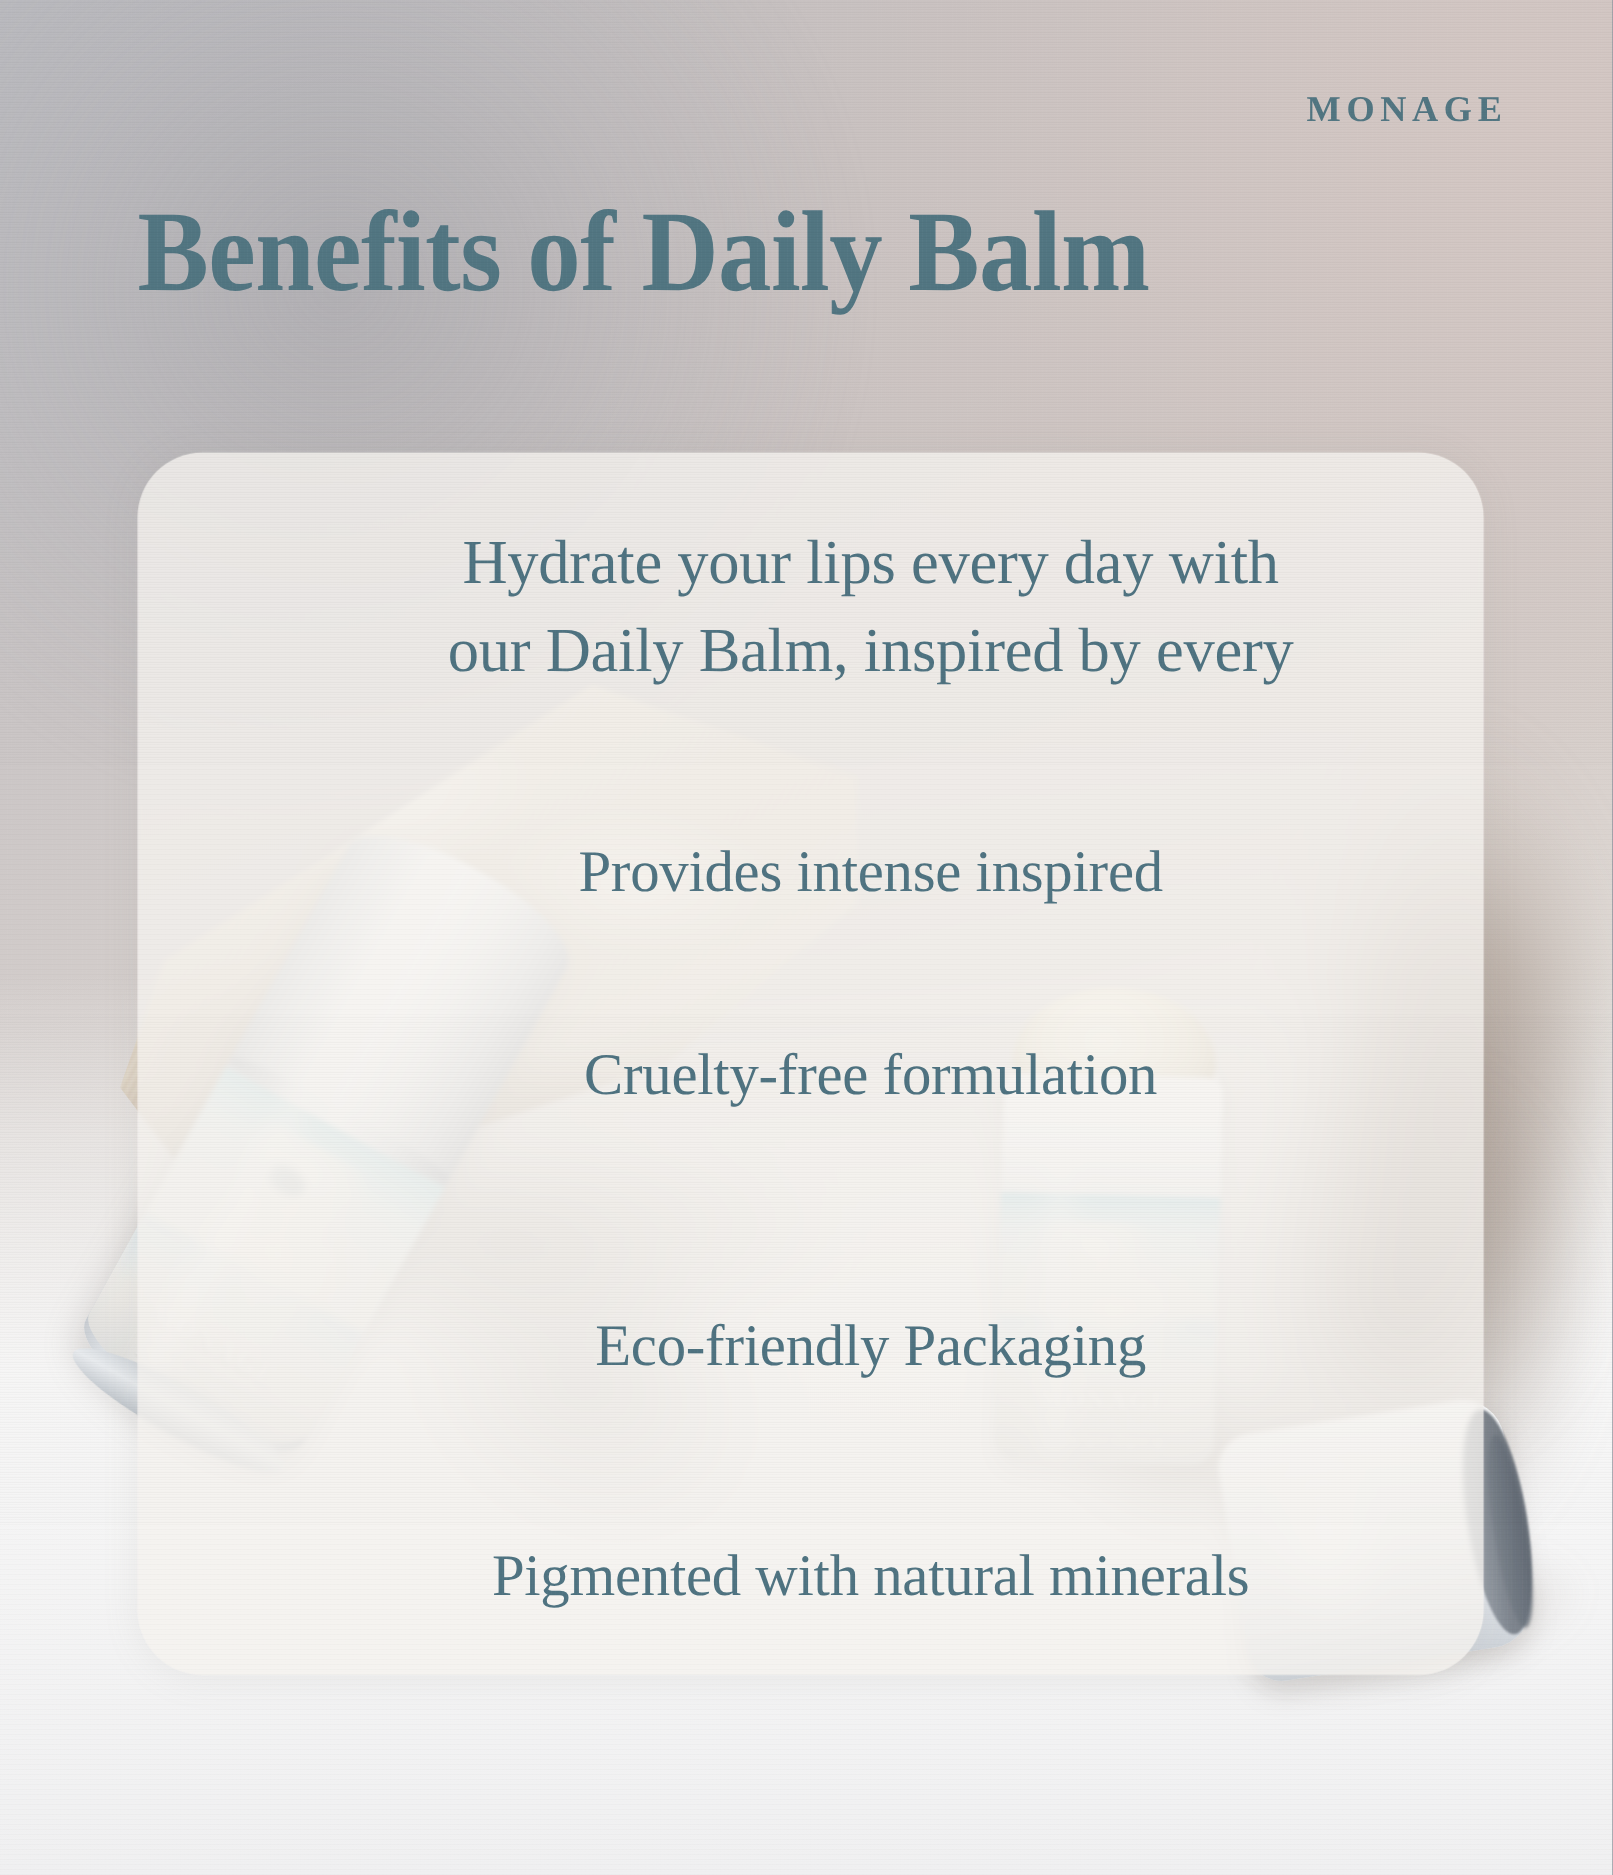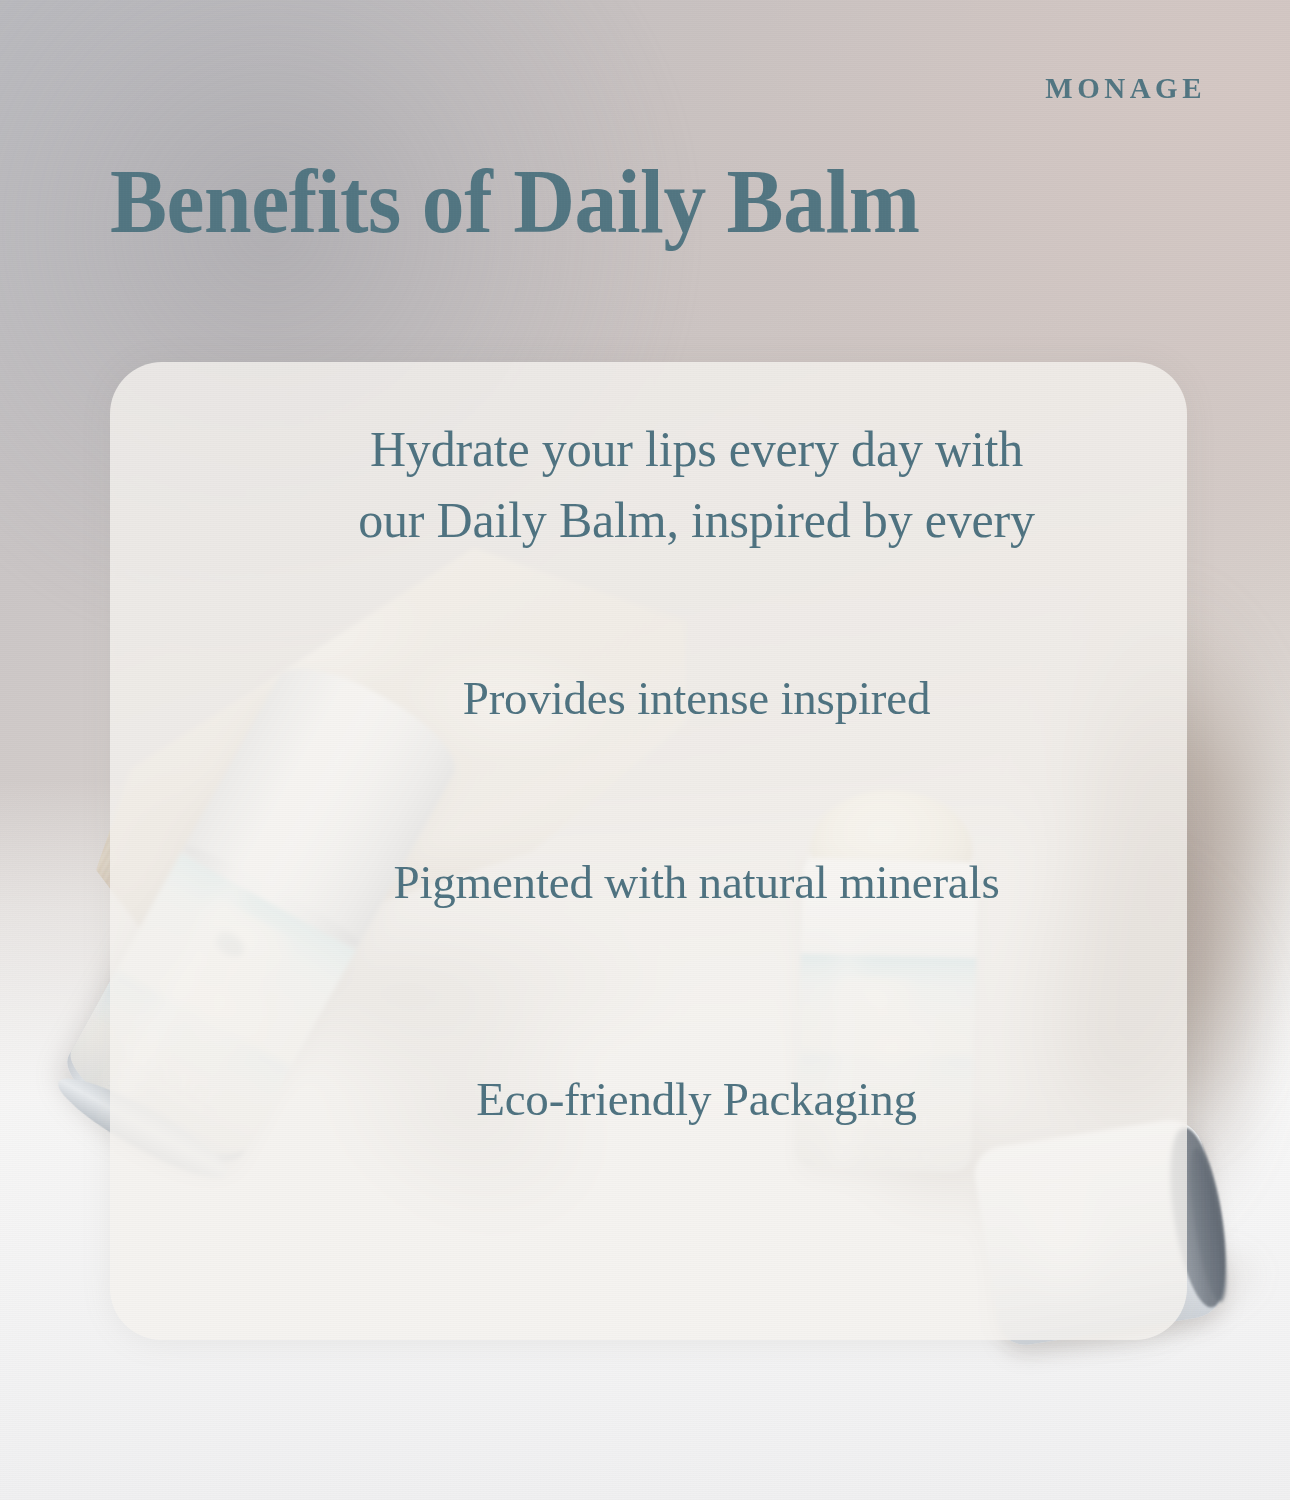--- a/index.html
+++ b/index.html
@@ -622,18 +622,19 @@
 
   <div class="brand-mark">MONAGE</div>
   <div class="page-title">Benefits of Daily Balm</div>
 
   <div class="benefits">
     <div class="intro">
       <div>Hydrate your lips every day with</div>
       <div>our Daily Balm, inspired by every</div>
     </div>
     <div class="benefit-line b1">Provides intense inspired</div>
+    <div class="benefit-line b2">Cruelty-free formulation</div>
+    <div class="benefit-line b3">Eco-friendly Packaging</div>
     <div class="benefit-line b4">Pigmented with natural minerals</div>
-    <div class="benefit-line b3">Eco-friendly Packaging</div>
   </div>
 
   <div class="grain"></div>
 </div>
 
 </body></html>

